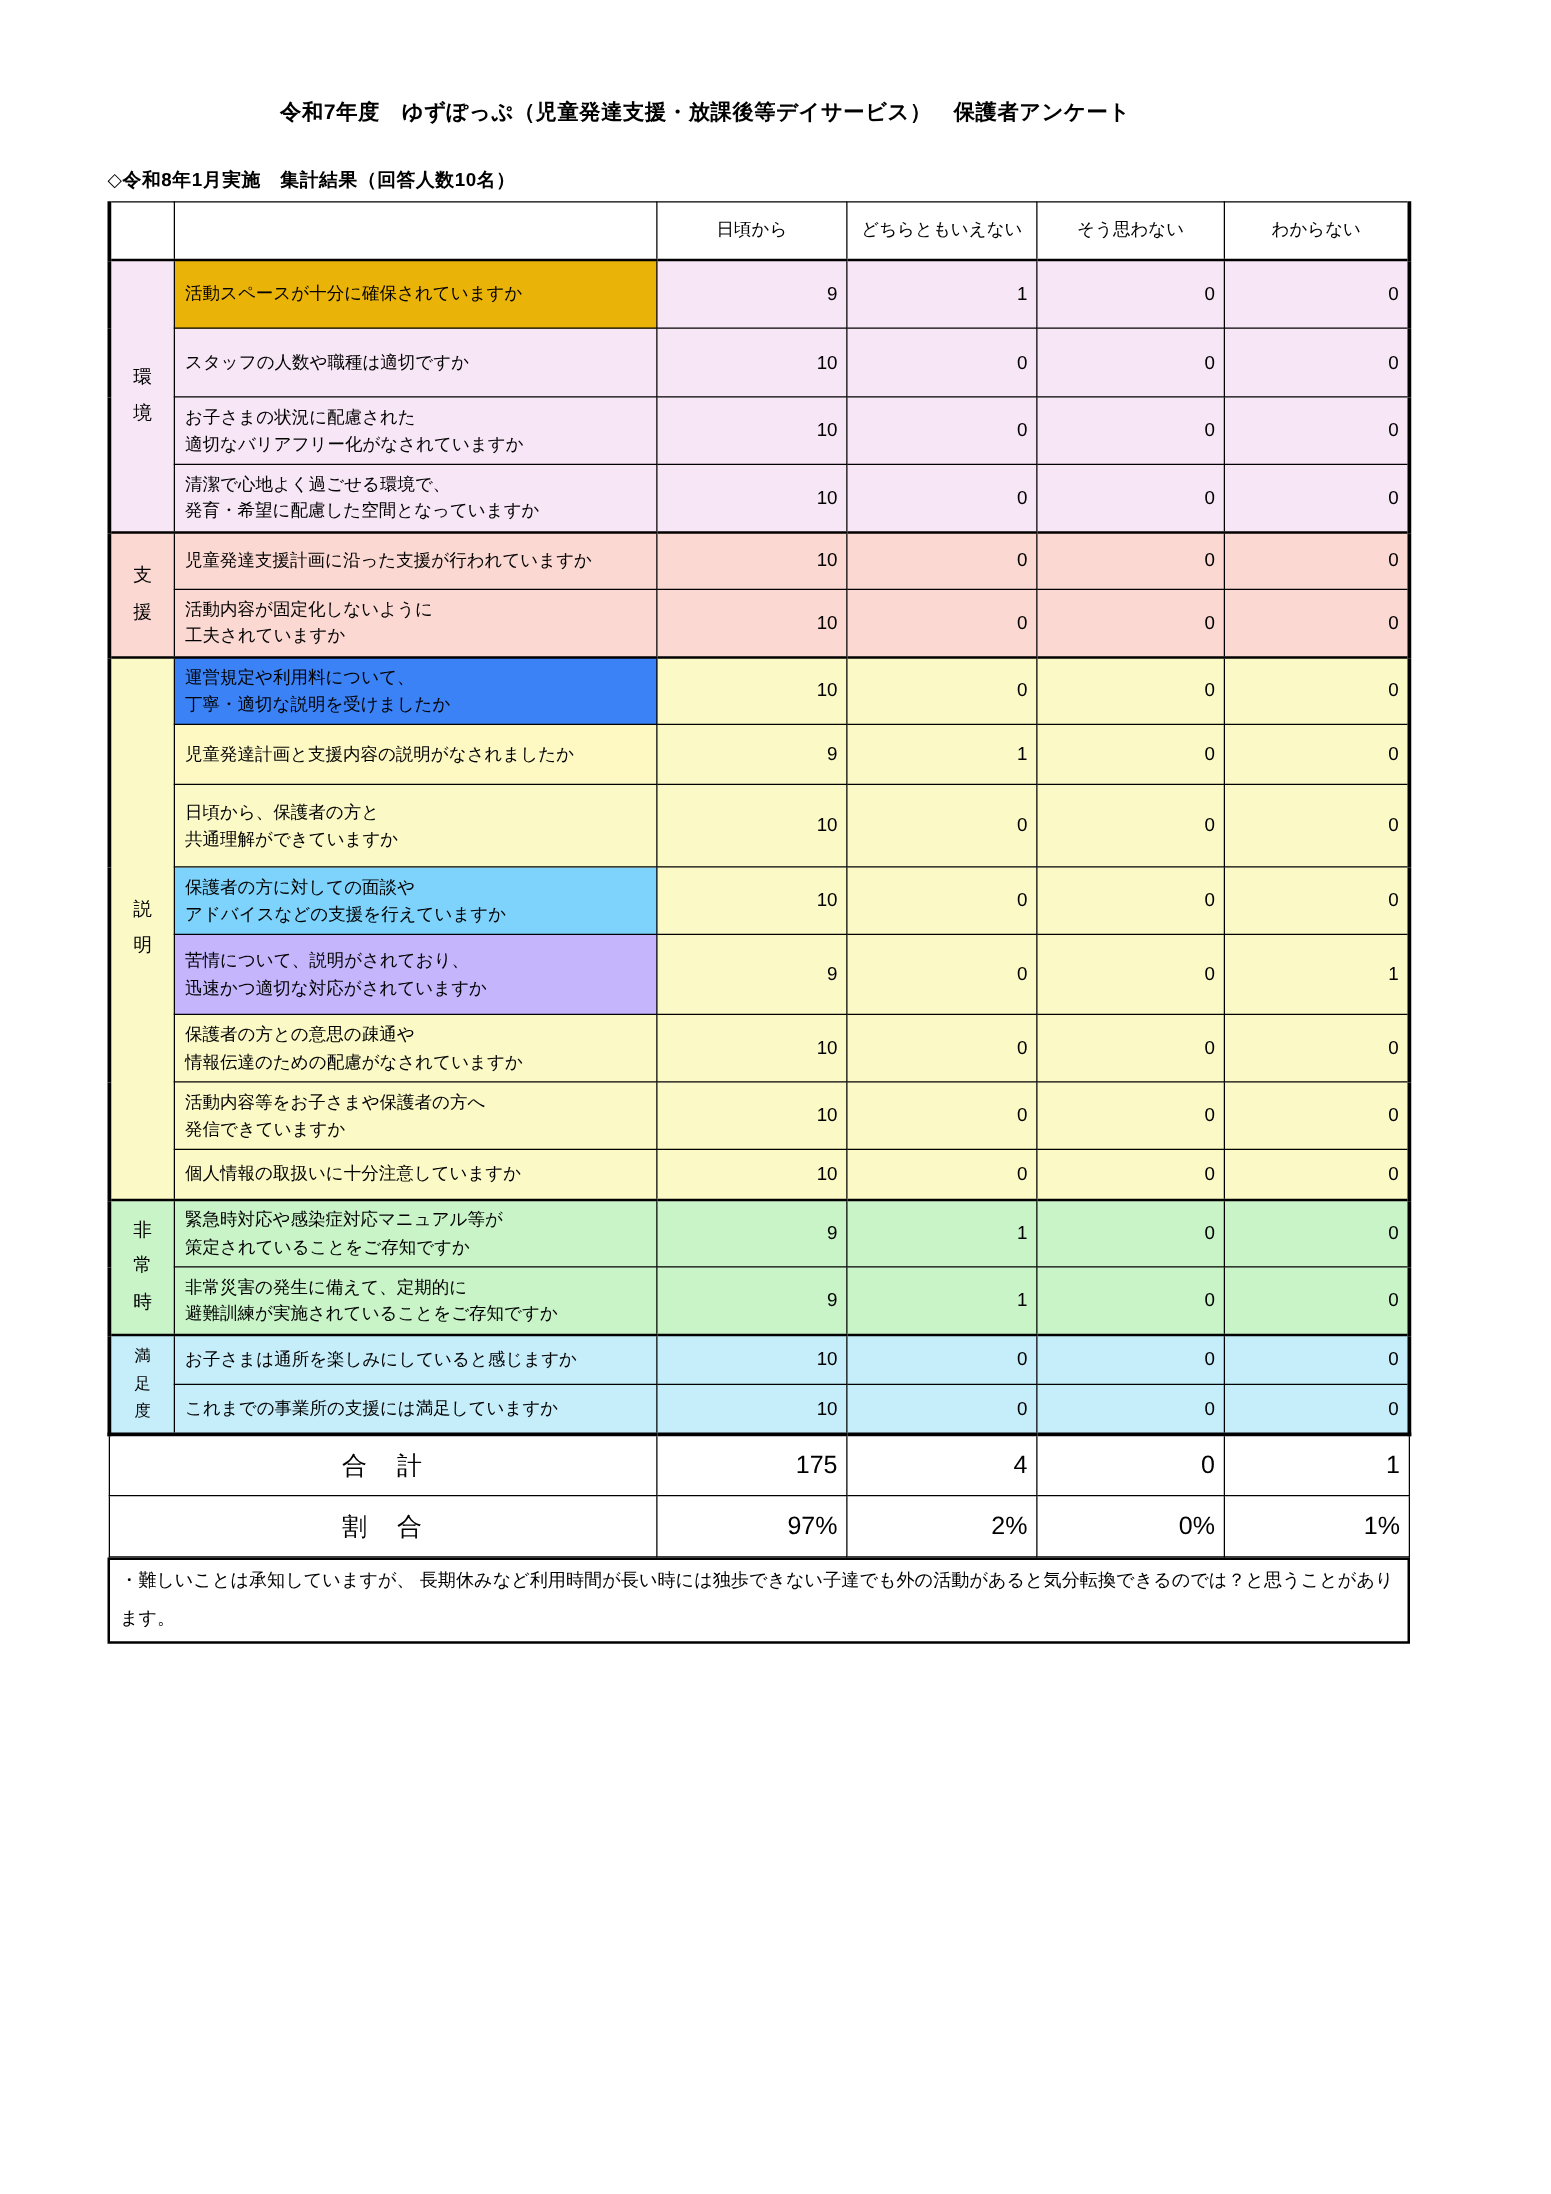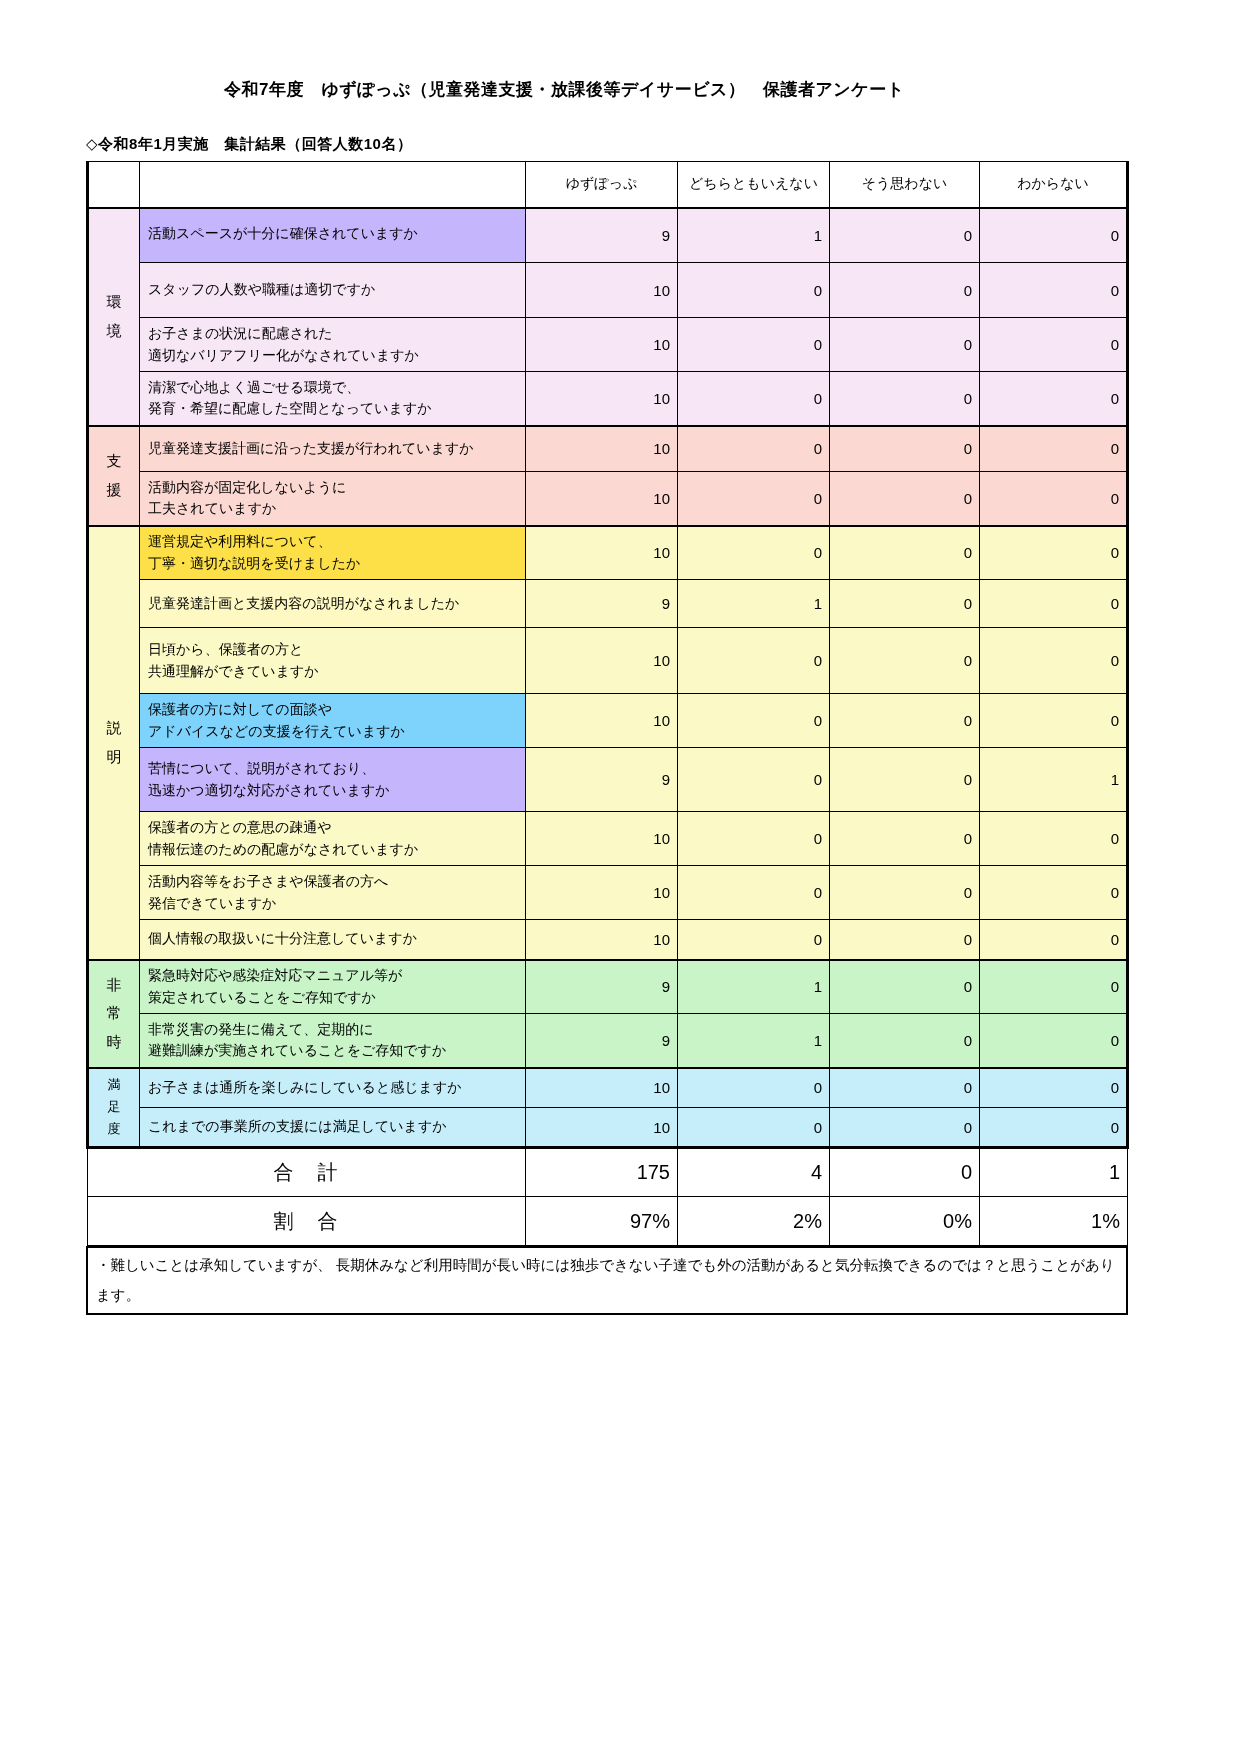--- a/index.html
+++ b/index.html
@@ -137,31 +137,31 @@
         <col class="c-q">
         <col class="c-v1">
         <col class="c-v2">
         <col class="c-v3">
         <col class="c-v4">
     </colgroup>
     <thead>
       <tr>
         <th class="edge-left"></th>
         <th></th>
-        <th>ゆずぽっぷ</th>
+        <th>日頃から</th>
         <th>どちらともいえない</th>
         <th>そう思わない</th>
         <th class="edge-right">わからない</th>
       </tr>
     </thead>
     <tbody id="survey-body">
         <tr class="section-start" style="height: 55px;">
           <td class="cat" rowspan="4" style="background: rgb(247, 230, 246);">環
 境</td>
-          <td class="question" style="background: #c4b5fd; font-family: Liberation Mono, monospace;">活動スペースが十分に確保されていますか</td>
+          <td class="question" style="background: #eab308;">活動スペースが十分に確保されていますか</td>
           <td class="num" style="background: rgb(247, 230, 246);">9</td>
           <td class="num" style="background: rgb(247, 230, 246);">1</td>
           <td class="num" style="background: rgb(247, 230, 246);">0</td>
           <td class="num edge-right" style="background: rgb(247, 230, 246);">0</td>
         </tr>
         <tr style="height: 55px;">
           <td class="question" style="background: rgb(247, 230, 246);">スタッフの人数や職種は適切ですか</td>
           <td class="num" style="background: rgb(247, 230, 246);">10</td>
           <td class="num" style="background: rgb(247, 230, 246);">0</td>
           <td class="num" style="background: rgb(247, 230, 246);">0</td>
@@ -196,21 +196,21 @@
           <td class="question" style="background: rgb(251, 216, 210);">活動内容が固定化しないように
 工夫されていますか</td>
           <td class="num" style="background: rgb(251, 216, 210);">10</td>
           <td class="num" style="background: rgb(251, 216, 210);">0</td>
           <td class="num" style="background: rgb(251, 216, 210);">0</td>
           <td class="num edge-right" style="background: rgb(251, 216, 210);">0</td>
         </tr>
         <tr class="section-start" style="height: 54px;">
           <td class="cat" rowspan="8" style="background: rgb(251, 250, 198);">説
 明</td>
-          <td class="question" style="background: #fde047;">運営規定や利用料について、
+          <td class="question" style="background: #3b82f6;">運営規定や利用料について、
 丁寧・適切な説明を受けましたか</td>
           <td class="num" style="background: rgb(251, 250, 198);">10</td>
           <td class="num" style="background: rgb(251, 250, 198);">0</td>
           <td class="num" style="background: rgb(251, 250, 198);">0</td>
           <td class="num edge-right" style="background: rgb(251, 250, 198);">0</td>
         </tr>
         <tr style="height: 48px;">
           <td class="question" style="background: #fef9c3;">児童発達計画と支援内容の説明がなされましたか</td>
           <td class="num" style="background: rgb(251, 250, 198);">9</td>
           <td class="num" style="background: rgb(251, 250, 198);">1</td>

